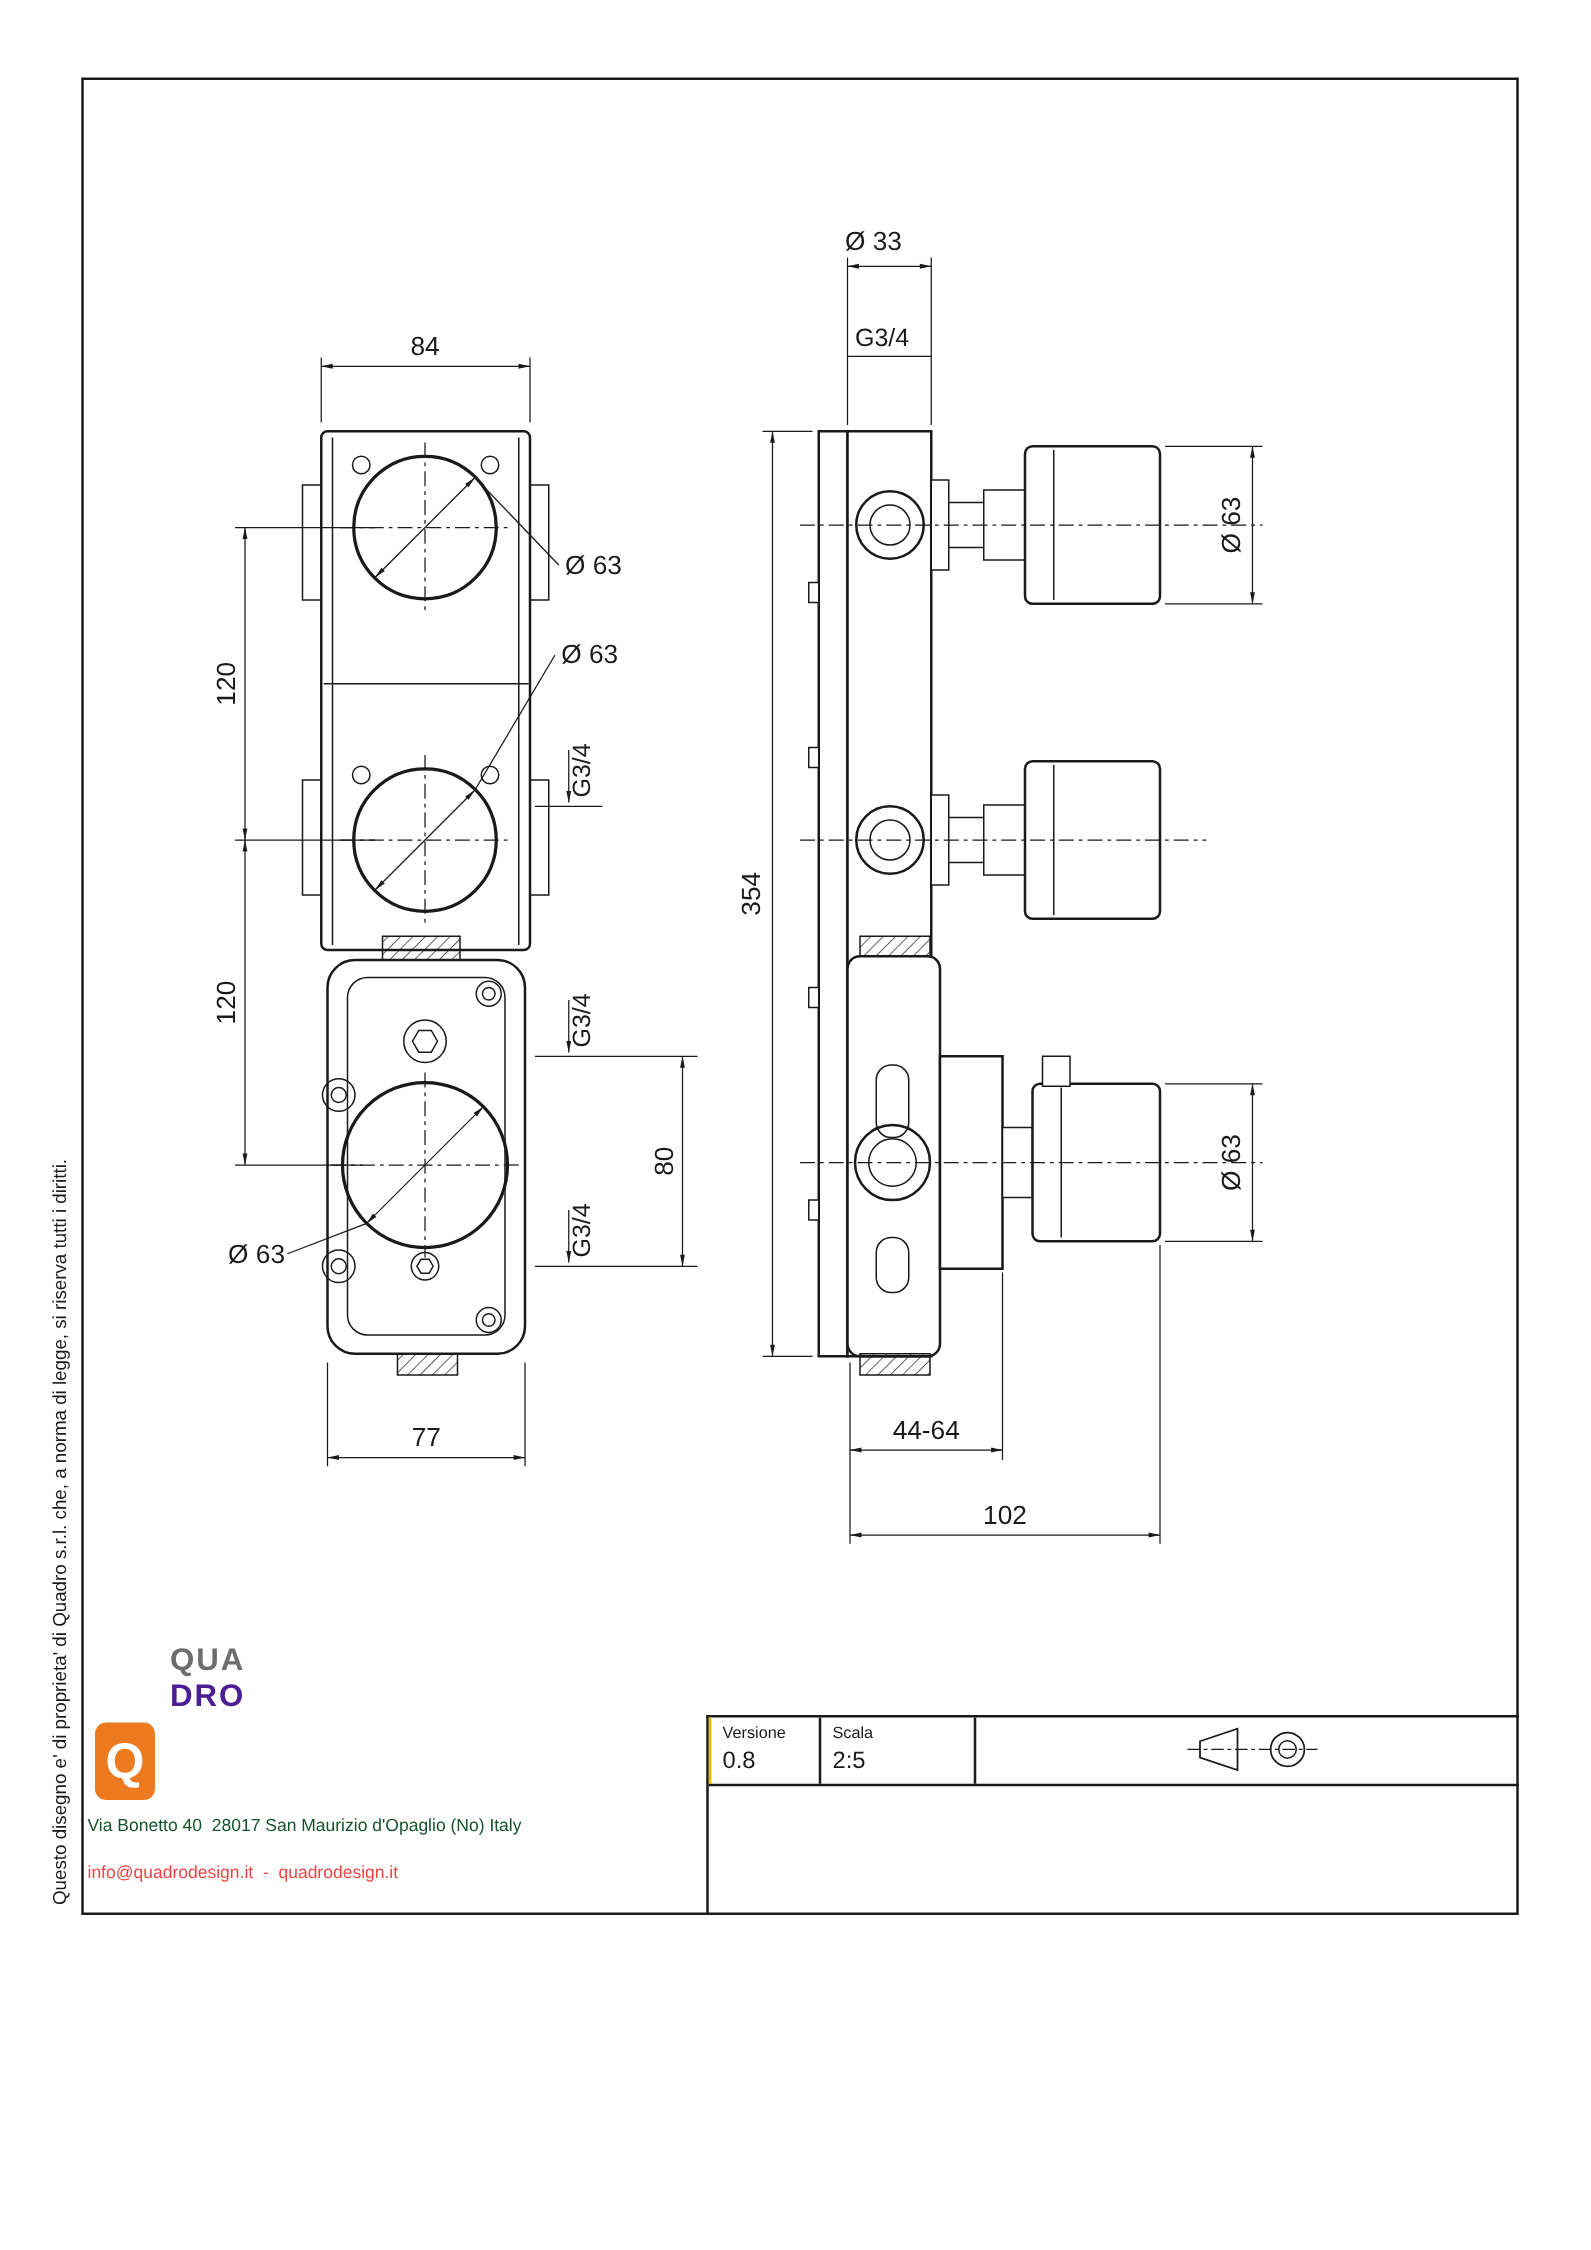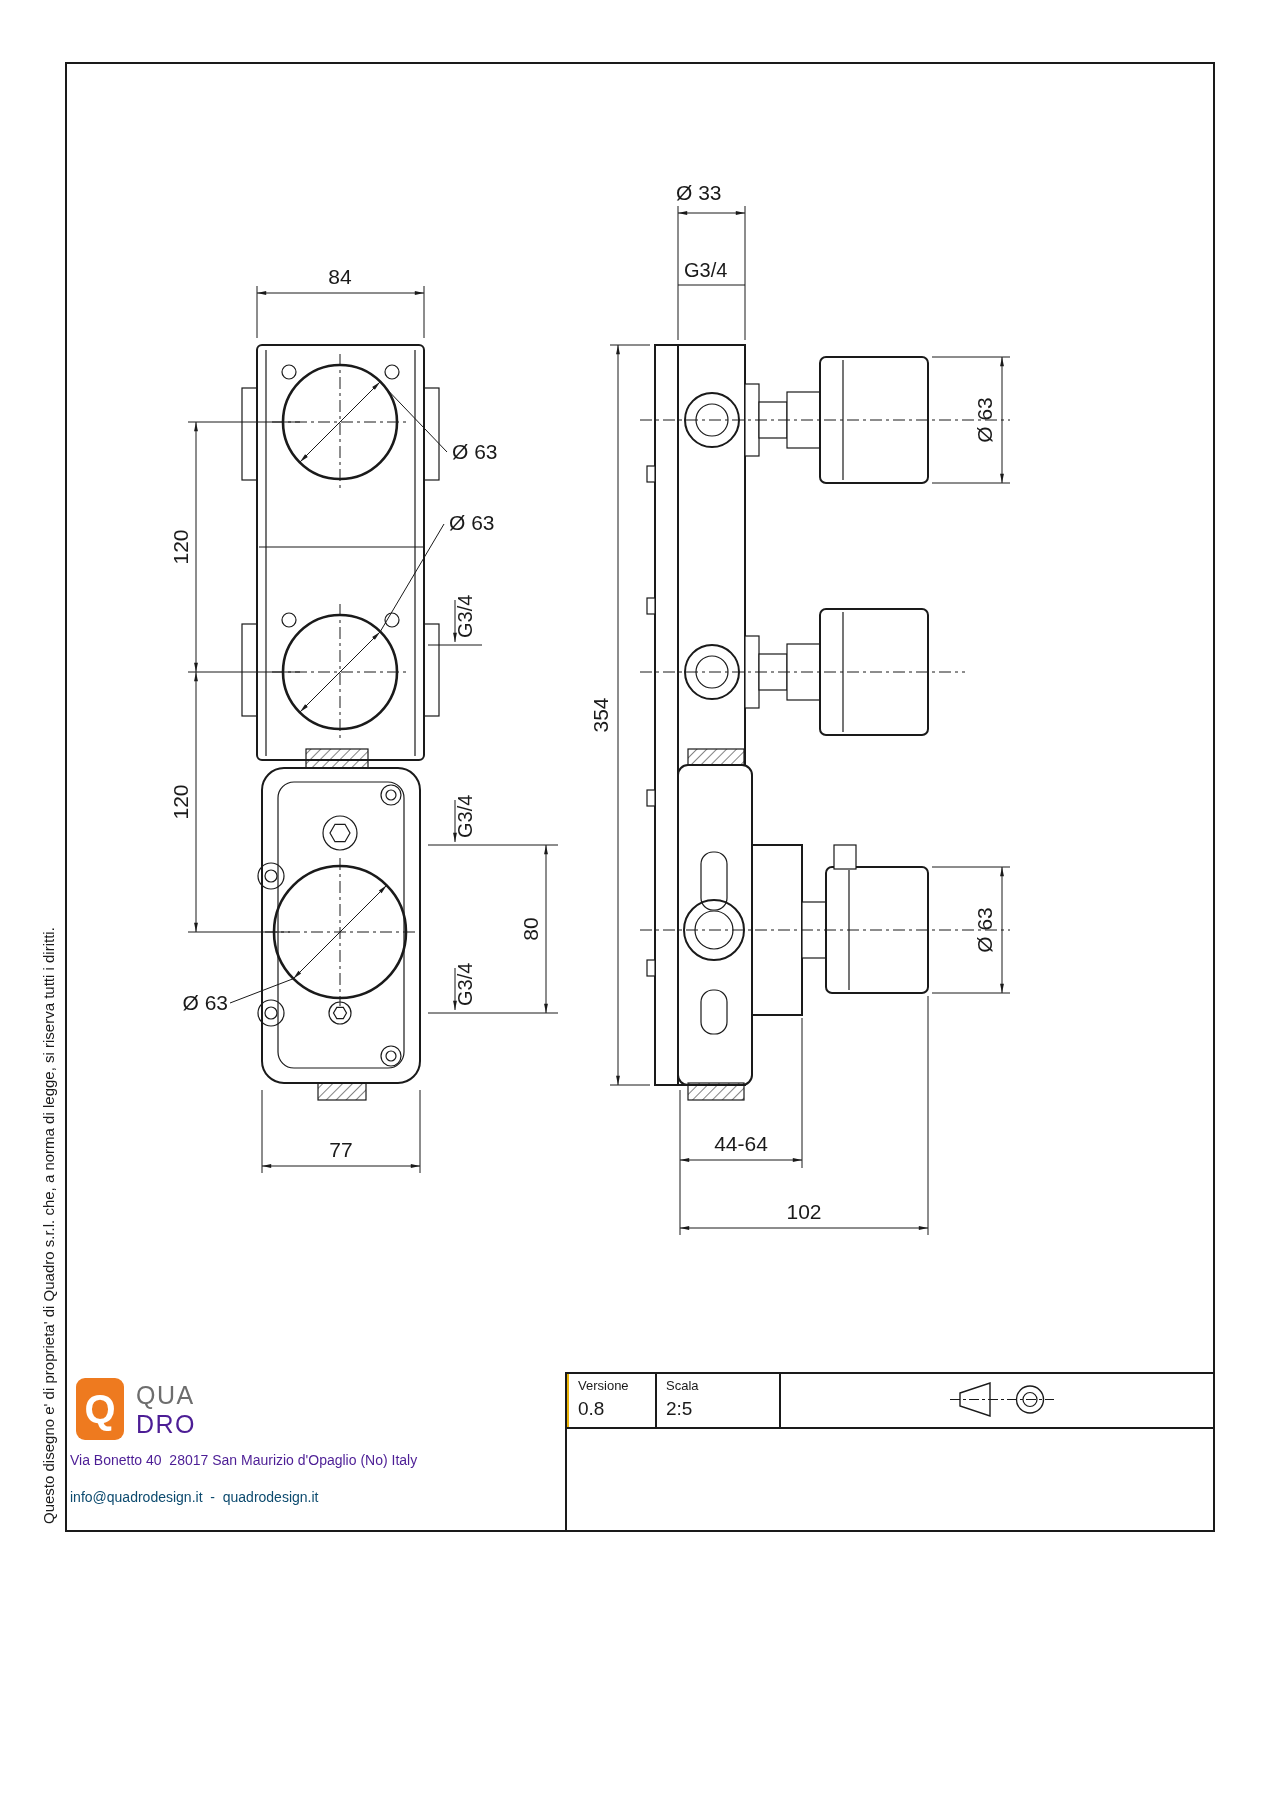--- a/index.html
+++ b/index.html
@@ -37,25 +37,25 @@
   .tb-cell.c3{width:124px;border-left:2px solid #1a1a1a}
   .tb-cell.c4{flex:1;border-left:2px solid #1a1a1a;display:flex;align-items:center;justify-content:center;padding:0}
   .tb-label{font-size:13px;color:#1a1a1a}
   .tb-value{font-size:19px;margin-top:5px}
   .tb-row2{padding:4px 0 0 9px}
   .tb-article{font-size:22px;margin-top:6px}
 
   
   .logo-box{position:absolute;left:76px;top:1378px;width:48px;height:62px;background:#EE7A1F;border-radius:9px;
             color:#fff;font-size:40px;font-weight:bold;display:flex;align-items:center;justify-content:center}
-  .logo-text{position:absolute;left:136px;top:1381px;font-size:25px;font-weight:normal;letter-spacing:1.5px;
+  .logo-text{position:absolute;left:136px;top:1314px;font-size:25px;font-weight:bold;letter-spacing:1.5px;
              line-height:29px;color:#6d6d6d}
   .logo-text .l2{color:#4c1d95}
-  .addr{position:absolute;left:70px;top:1452px;font-size:14px;color:#4c1d95;white-space:pre}
-  .contact{position:absolute;left:70px;top:1489px;font-size:14px;color:#0c4a6e;white-space:pre}
+  .addr{position:absolute;left:70px;top:1452px;font-size:14px;color:#14532d;white-space:pre}
+  .contact{position:absolute;left:70px;top:1489px;font-size:14px;color:#ef4444;white-space:pre}
 </style>
 </head>
 <body>
 
 <div class="frame"></div>
 
 <div class="copyright">Questo disegno e' di proprieta' di Quadro s.r.l. che, a norma di legge, si riserva tutti i diritti.</div>
 
 <svg class="drawing" width="1273" height="1800" viewBox="0 0 1273 1800">
   <defs>

